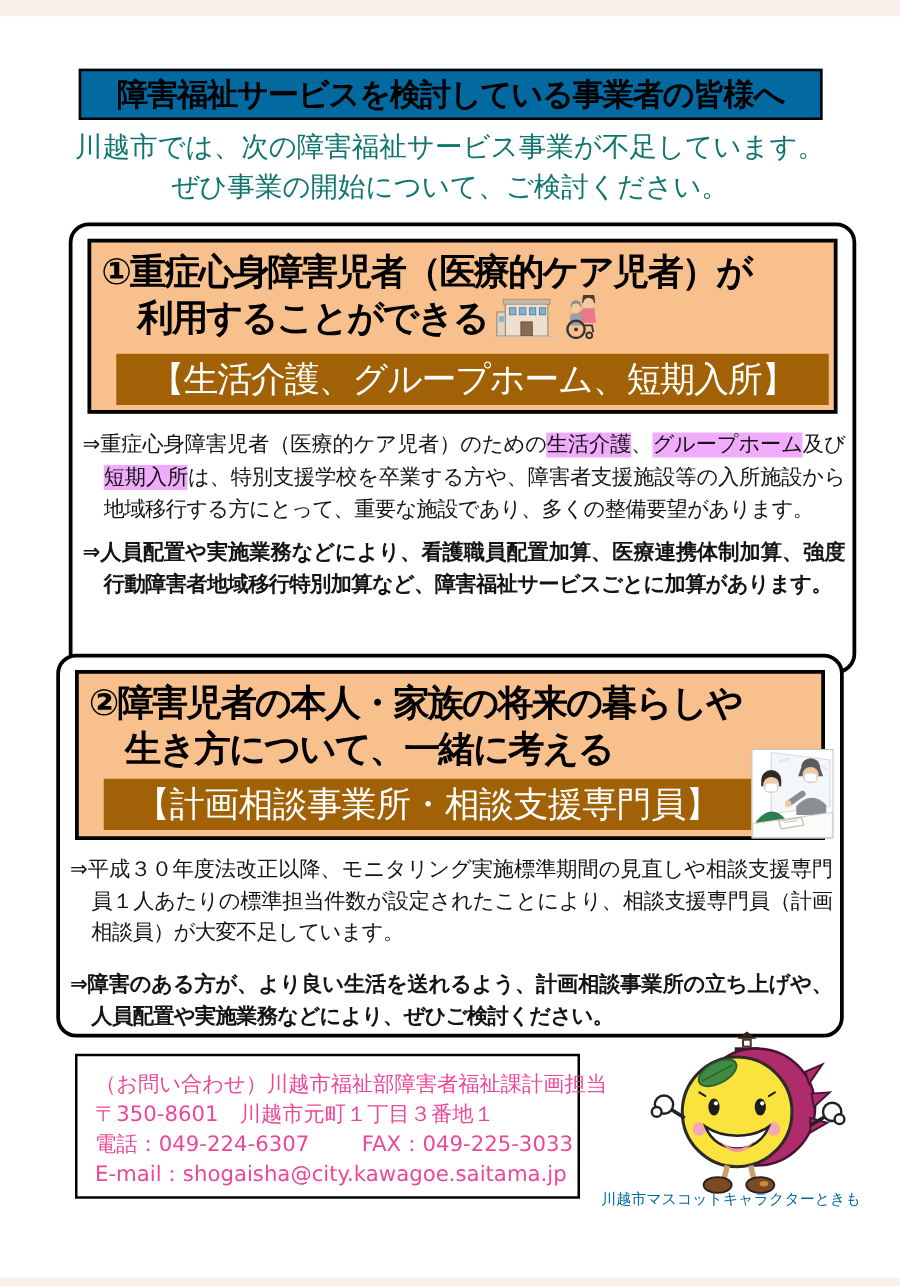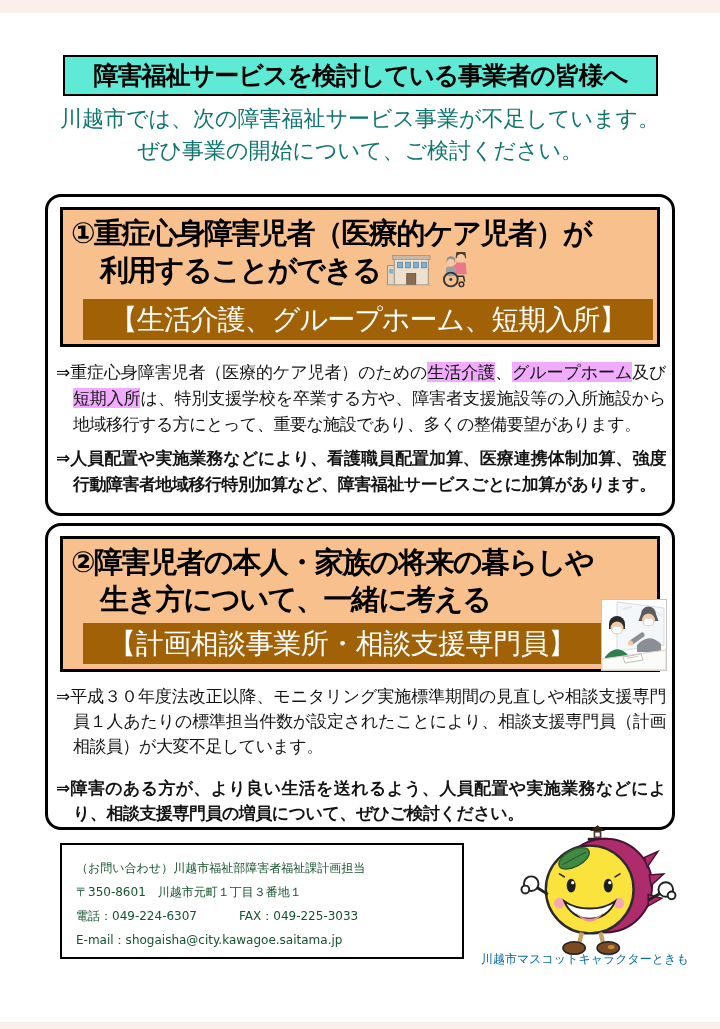--- a/index.html
+++ b/index.html
@@ -2,30 +2,30 @@
 <html><head>
 <meta charset="utf-8">
 <style>
   html,body{margin:0;padding:0;background:#fff;}
   #canvas{position:relative;width:720px;height:1029px;background:#fff;overflow:hidden;
           font-family:"DejaVu Sans","Liberation Sans",sans-serif;color:#111;}
   .strip{position:absolute;left:0;right:0;background:#FBEFEC;}
   #strip-top{top:0;height:13px;}
   #strip-bottom{bottom:0;height:7px;}
 
-  .banner{position:absolute;left:63px;top:55px;width:595px;height:41px;background:#5eead4;
+  .banner{position:absolute;left:63px;top:55px;width:595px;height:41px;background:#0369a1;
           border:2px solid #000;box-sizing:border-box;display:flex;align-items:center;justify-content:center;
           font-size:25px;font-weight:800;letter-spacing:-1px;color:#000;white-space:nowrap;}
 
   .intro{position:absolute;left:0;top:103px;width:720px;text-align:center;
          font-size:22px;line-height:32px;color:#0f766e;}
 
   .big-box{position:absolute;left:45px;width:630px;background:#fff;border:3px solid #000;
            border-radius:16px;box-sizing:border-box;}
-  #box1{top:194px;height:322px;}
+  #box1{top:178px;height:361px;margin-left:10px;}
   #box2{top:523px;height:307px;}
 
   .sec-header{position:absolute;left:12px;right:12px;top:10px;border:3px solid #000;
               background:#F7C08C;box-sizing:border-box;}
   #box1 .sec-header{height:140px;}
   #box2 .sec-header{height:136px;}
 
   .heading{font-weight:900;font-size:29px;line-height:37px;letter-spacing:-1.5px;color:#000;
            padding:5px 4px 0 8px;white-space:nowrap;}
   .heading .l2{padding-left:29px;display:flex;gap:6px;}
@@ -40,21 +40,21 @@
 
   .para{position:absolute;left:8px;right:6px;font-size:17px;line-height:26px;
         letter-spacing:-0.5px;color:#141414;padding-left:1em;text-indent:-1em;text-align:justify;}
   #box1 .p1{top:162px;}
   #box1 .p2{top:248px;font-weight:700;}
   #box2 .p1{top:158px;line-height:25px;}
   #box2 .p2{top:250px;font-weight:700;line-height:25px;}
   .hl{background:#f0abfc;}
 
   .contact{position:absolute;left:60px;top:843px;width:404px;height:116px;border:2.5px solid #000;
-           box-sizing:border-box;padding:11px 6px 0 14px;font-size:12px;line-height:24px;color:#14532d;}
+           box-sizing:border-box;padding:11px 6px 0 14px;font-size:17px;line-height:24px;color:#ec4899;}
   .contact .row{white-space:nowrap;}
   .contact .gap{display:inline-block;width:42px;}
 
   .mascot-wrap{position:absolute;left:500px;top:824px;width:195px;height:132px;}
   .mascot-caption{position:absolute;left:481px;top:951px;font-size:12px;color:#0369a1;white-space:nowrap;}
 
   .inline-icon{display:inline-block;vertical-align:bottom;}
 </style>
 </head>
 <body>
@@ -143,21 +143,21 @@
           <path d="M41,36 L31,43" stroke="#8A8F96" stroke-width="5" stroke-linecap="round"></path>
           <circle cx="29.5" cy="44" r="2.6" fill="#F5C9A2"></circle>
           <polygon points="1,60 65,51 65,71 1,71" fill="#FBFBF9" stroke="#d8d2ca"></polygon>
           <polygon points="22,58 40,55 42,61 24,64" fill="#fff" stroke="#c4bdb4"></polygon>
           <line x1="26" y1="59" x2="37" y2="57.5" stroke="#cfc8bf" stroke-width="1"></line>
         </svg>
       </div>
     </div>
 
     <div class="para p1">⇒平成３０年度法改正以降、モニタリング実施標準期間の見直しや相談支援専門員１人あたりの標準担当件数が設定されたことにより、相談支援専門員（計画相談員）が大変不足しています。</div>
-    <div class="para p2">⇒障害のある方が、より良い生活を送れるよう、人員配置や実施業務などにより、相談支援専門員の増員について、ぜひご検討ください。</div>
+    <div class="para p2">⇒障害のある方が、より良い生活を送れるよう、計画相談事業所の立ち上げや、人員配置や実施業務などにより、ぜひご検討ください。</div>
   </div>
 
   <div class="contact">
     <div class="row">（お問い合わせ）川越市福祉部障害者福祉課計画担当</div>
     <div class="row">〒350-8601　川越市元町１丁目３番地１</div>
     <div class="row"><span>電話：049-224-6307</span><span class="gap"></span><span>FAX：049-225-3033</span></div>
     <div class="row">E-mail：shogaisha@city.kawagoe.saitama.jp</div>
   </div>
 
   <div class="mascot-wrap">

